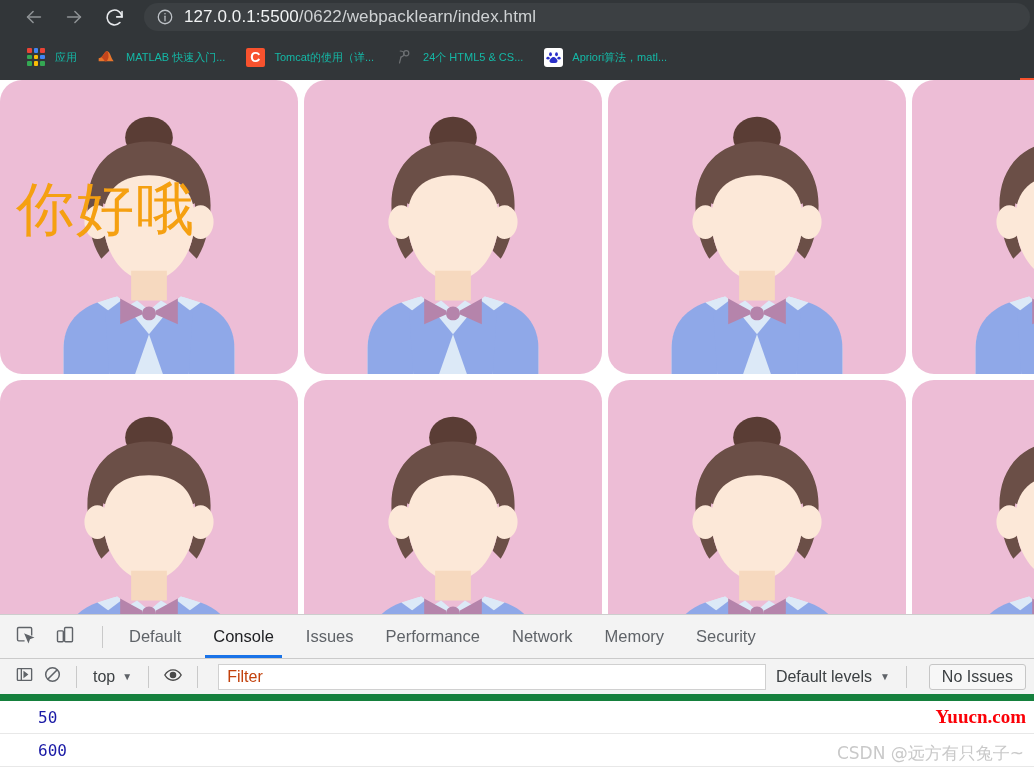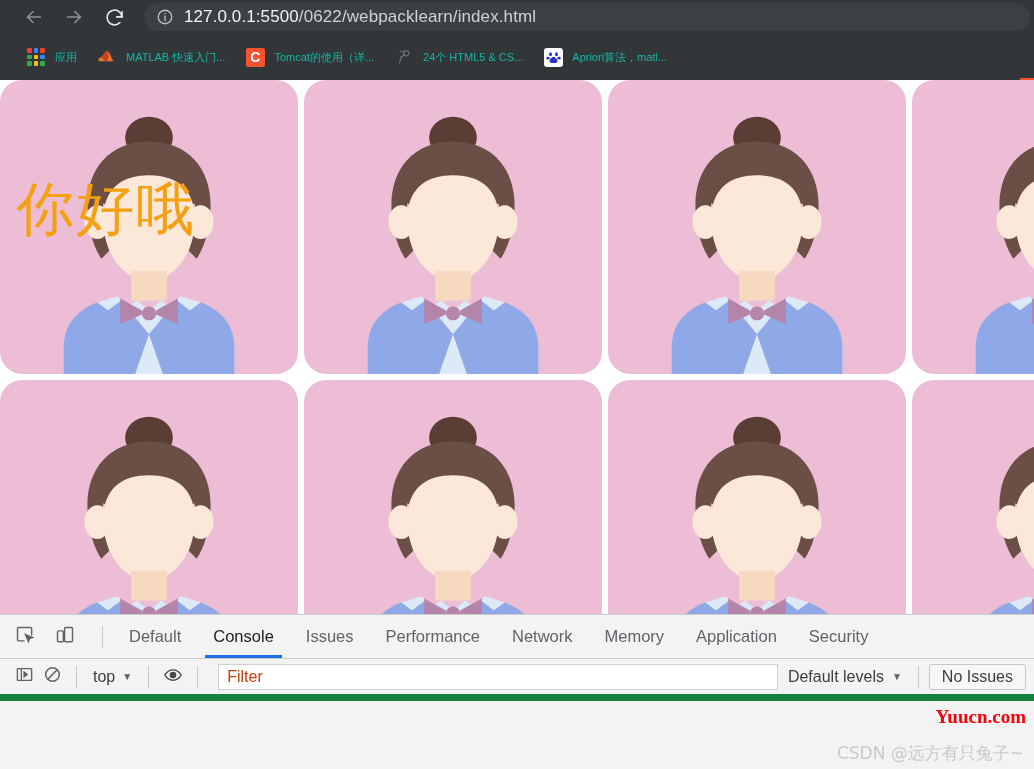--- a/index.html
+++ b/index.html
@@ -256,21 +256,21 @@
     text-align: right;
   }
   .issues-btn {
     border: 1px solid #c6c6c6;
     background: #f7f7f7;
     border-radius: 3px;
     padding: 3px 12px;
     font-size: 16px;
     color: #3c4043;
     flex: 0 0 auto;
-    margin-left: 0;
+    margin-left: 12px;
     white-space: nowrap;
   }
 
   .console-body {
     flex: 1 1 auto;
     background: #ffffff;
     position: relative;
     overflow: hidden;
   }
   .console-row {
@@ -626,23 +626,20 @@
         <div class="dt-tab">
           <span>Performance</span>
         </div>
         <div class="dt-tab">
           <span>Network</span>
         </div>
         <div class="dt-tab">
           <span>Memory</span>
         </div>
         <div class="dt-tab">
-          <span>Application</span>
-        </div>
-        <div class="dt-tab">
           <span>Security</span>
         </div>
       </div>
   </div>
 
   <div class="dt-filterbar">
     <div class="fb-icon">
       <span>
         <svg width="19" height="19" viewBox="0 0 24 24" fill="none" stroke="#5f6368" stroke-width="1.7">
           <rect x="3" y="4.5" width="18" height="15" rx="1"></rect>
@@ -680,16 +677,24 @@
     </div>
 
     <div class="levels-select">
       <span>Default levels</span>
       <span class="caret">▼</span>
     </div>
     <div class="dt-sep"></div>
     <div class="issues-btn">No Issues</div>
   </div>
 
+  <div class="console-body" id="console-body">
+      <div class="console-row">
+        <span>50</span>
+      </div>
+      <div class="console-row">
+        <span>600</span>
+      </div>
+    </div>
 </div>
 
 <div class="wm-yuucn">Yuucn.com</div>
 <div class="wm-csdn">CSDN @远方有只兔子~</div>
 
 </body></html>

